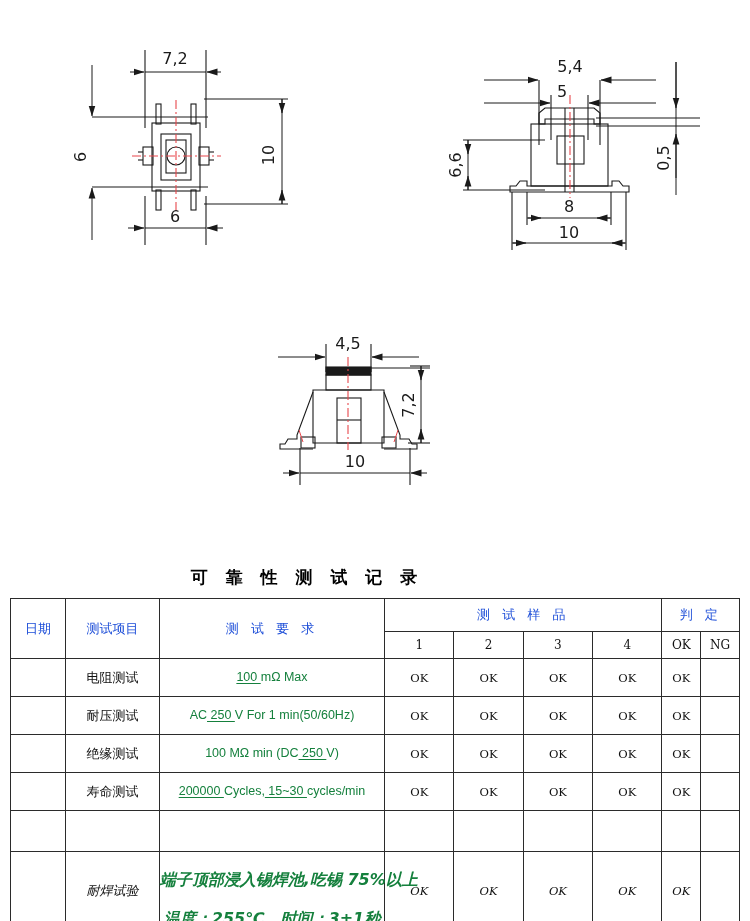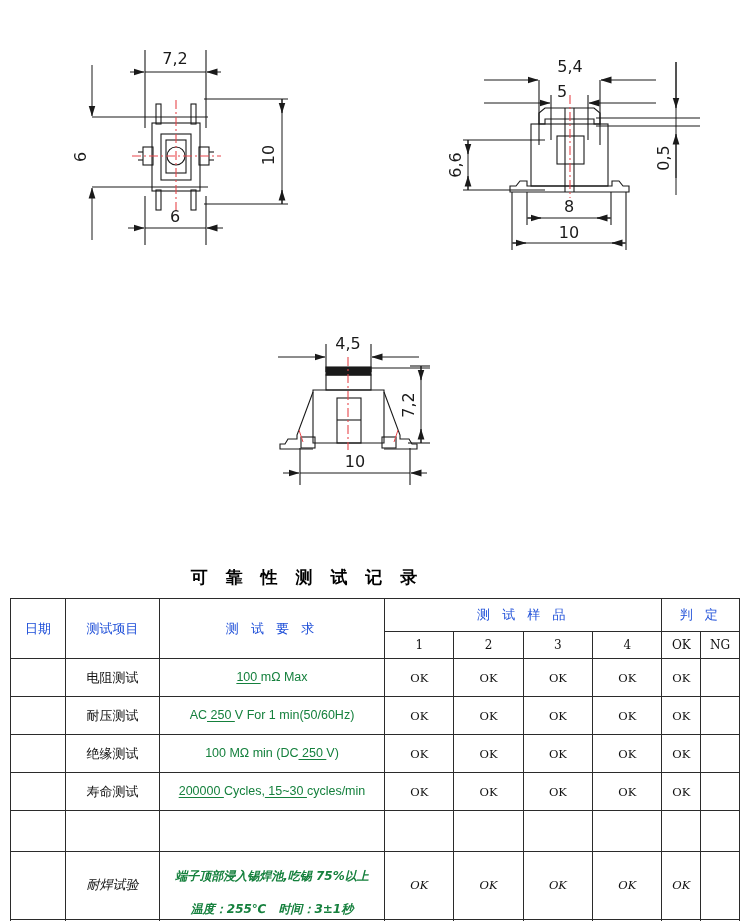--- a/index.html
+++ b/index.html
@@ -59,21 +59,21 @@
   .cell-req .blank{
     text-decoration:underline;
     text-underline-offset:2px;
   }
   .cell-ok{
     font-family:"DejaVu Serif","Liberation Serif",serif;
     font-size:11.5px;color:#111;
   }
   .req-cn{
     font-family:"DejaVu Sans","Liberation Sans",sans-serif;
-    font-size:12px;font-weight:bold;margin-top:16px;
+    font-size:16px;font-weight:bold;margin-top:16px;
   }
   .row-h1{height:33px;}
   .row-h2{height:27px;}
   .row-data{height:38px;padding-left:11px;}
   .row-empty{height:41px;}
   .row-solder{height:49px;font-style:italic;}
   .row-last{height:35px;}
   .nowrap{white-space:nowrap;}
 </style>
 </head>

